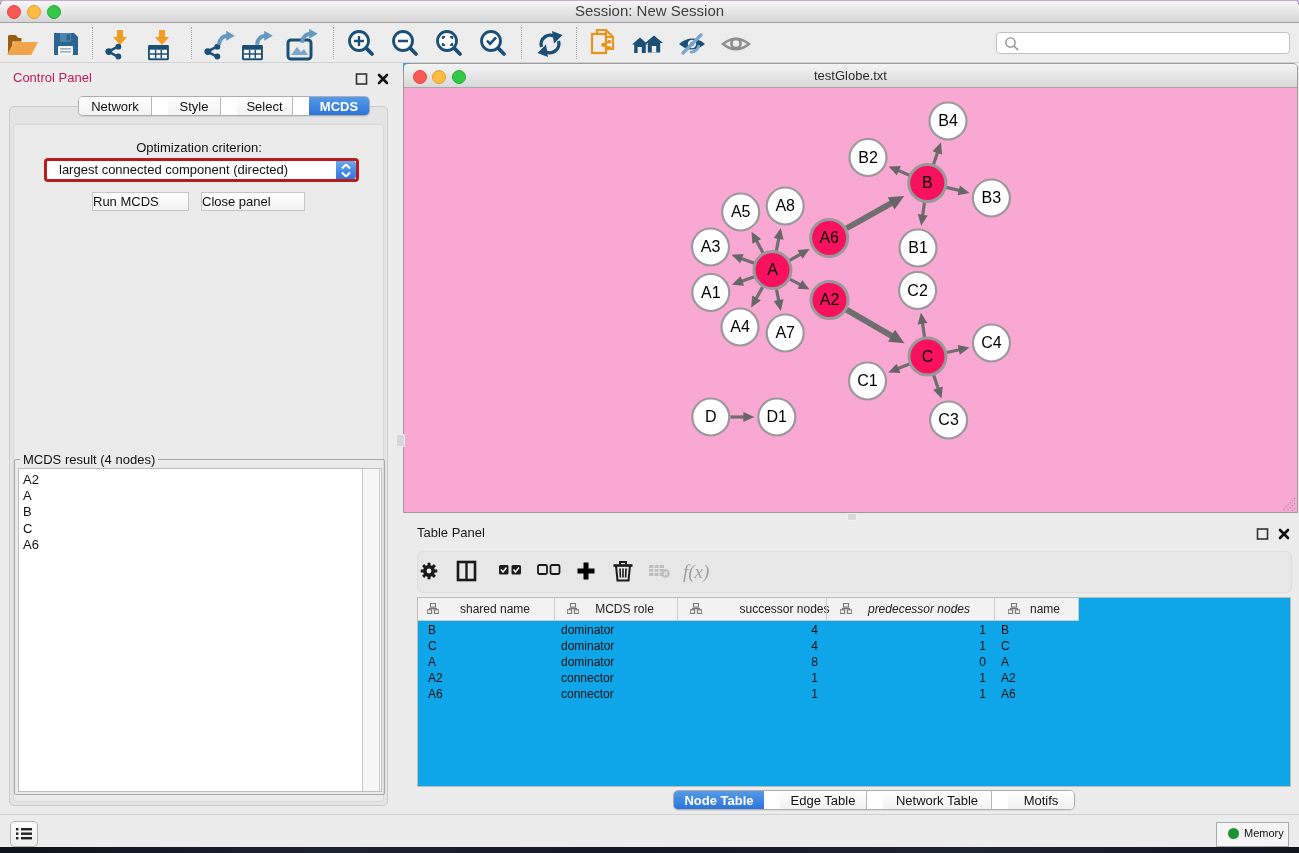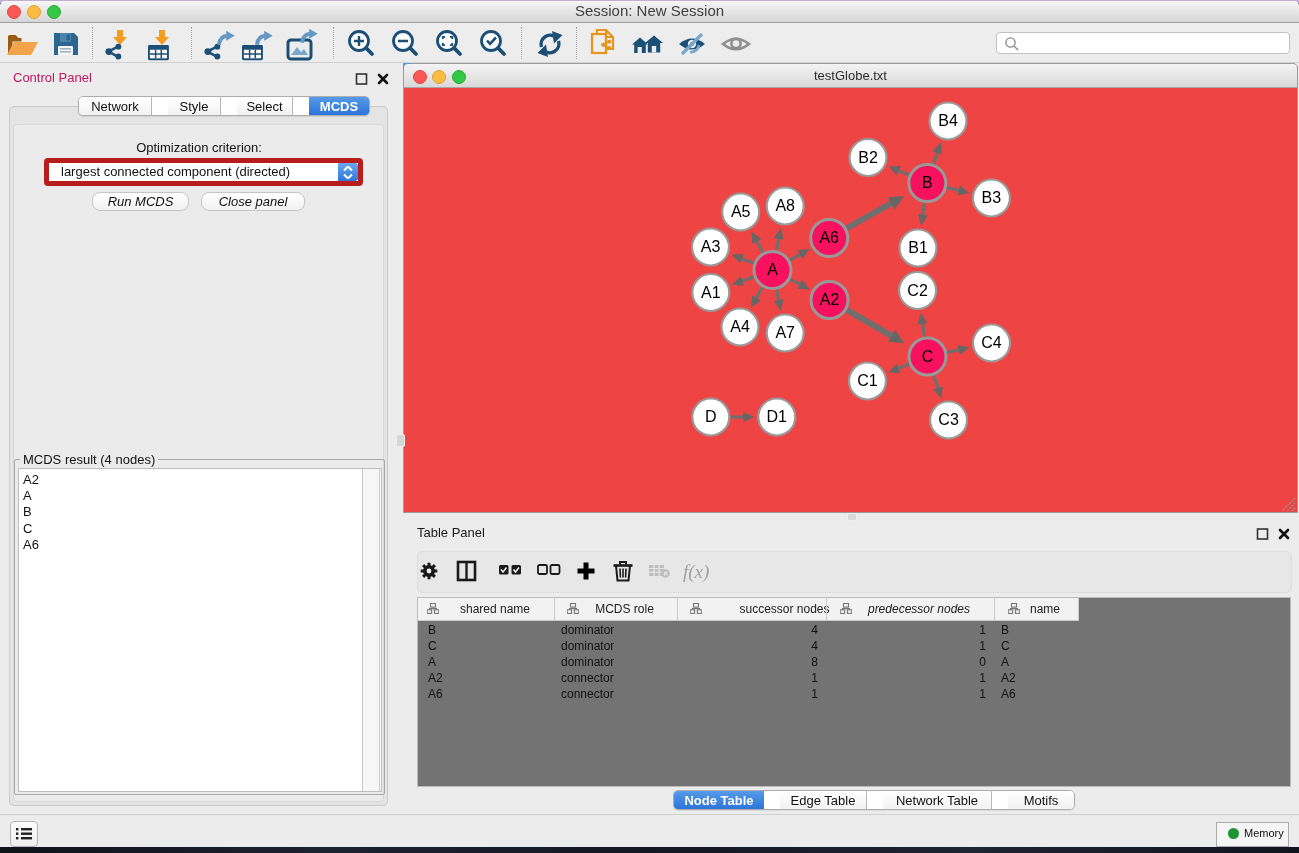--- a/index.html
+++ b/index.html
@@ -40,53 +40,53 @@
   .seg div{display:flex;align-items:center;justify-content:center;
      border-right:1px solid #b8b8b8;color:#111;
      background:linear-gradient(#ffffff,#f2f2f2);}
   .seg div:last-child{border-right:none;border-radius:0 4px 4px 0;}
   .seg div:first-child{border-radius:4px 0 0 4px;}
   .seg div.sel{background:linear-gradient(#569ae8,#2d74da);color:#fff;
      border-right:none;font-weight:bold;}
   #optLabel{left:44px;top:140px;width:310px;text-align:center;
      font-size:13px;color:#111;}
   #combo{left:44px;top:158px;width:309px;height:18px;background:#fff;
-     border:5px solid #b91c1c;border-radius:4px;}
+     border:3px solid #b91c1c;border-radius:4px;}
   #combo .txt{position:absolute;left:12px;top:0;line-height:18px;
      font-size:13px;color:#111;}
   #combo .btn{position:absolute;right:0;top:0;width:20px;height:18px;
      border-radius:0 3px 3px 0;background:linear-gradient(#6aa7ef,#3077dd);}
   .pbtn{position:absolute;height:17px;background:linear-gradient(#ffffff,#f2f2f2);
-     border:1px solid #c6c6c6;border-radius:8px;font-size:13px;color:#111;
-     text-align:center;line-height:17px;font-style:italic;}
+     border:1px solid #c6c6c6;border-radius:0;font-size:13px;color:#111;
+     line-height:17px;}
   
   #fs{left:14px;top:459px;width:369px;height:334px;
      border:1px solid #a8a8a8;border-radius:2px;}
   #fsLegend{left:20px;top:452px;background:#ebebeb;padding:0 3px;
      font-size:13px;color:#111;}
   #fsList{left:18px;top:468px;width:364px;height:324px;background:#fff;
      border:1px solid #bdbdbd;font-size:13px;color:#111;line-height:16.2px;
      padding:3px 0 0 4px;box-sizing:border-box;}
   #fsScroll{left:362px;top:469px;width:16px;height:322px;background:#f6f6f6;
      border-left:1px solid #c9c9c9;border-right:1px solid #c9c9c9;}
   
-  #netwin{left:403px;top:63px;width:895px;height:450px;background:#ef4444;
+  #netwin{left:403px;top:63px;width:895px;height:450px;background:#f9a8d4;
      border:1px solid #9b9b9b;border-radius:5px 5px 0 0;box-sizing:border-box;}
   #nettitle{left:0px;top:0px;width:893px;height:23px;
      background:linear-gradient(#f4f4f4,#d9d9d9);
      border-bottom:1px solid #a8a8a8;border-radius:4px 4px 0 0;}
   #nettitle .t1{left:9px;background:#fc5753;border:0.5px solid #df4744;}
   #nettitle .t2{left:28px;background:#fdbc40;border:0.5px solid #de9f34;}
   #nettitle .t3{left:48px;background:#33c748;border:0.5px solid #27aa35;}
   #nettitle .tl{top:6px;}
   #netTitleText{left:0;top:0;width:893px;height:23px;text-align:center;
      font-size:13px;line-height:23px;color:#2c2c2c;}
   
   #tpTitle{left:417px;top:525px;font-size:13px;color:#1a1a1a;}
-  #tbl{left:417px;top:597px;width:874px;height:190px;background:#737373;
+  #tbl{left:417px;top:597px;width:874px;height:190px;background:#0ea5e9;
      border:1px solid #bcbcbc;box-sizing:border-box;}
   #tblHead{position:absolute;left:0;top:0;width:660px;height:22px;
      background:#f2f2f2;border-bottom:1px solid #cbcbcb;border-right:1px solid #cbcbcb;}
   .hcell{position:absolute;top:0;height:22px;display:flex;align-items:center;
      justify-content:center;font-size:12px;color:#222;gap:6px;}
   .hline{position:absolute;top:0;width:1px;height:22px;background:#cbcbcb;}
   .trow{position:absolute;font-size:12px;color:#111;height:16px;line-height:16px;}
   
   #statusbar{left:0;top:814px;width:1299px;height:33px;background:#ececec;
      border-top:1px solid #d0d0d0;}

